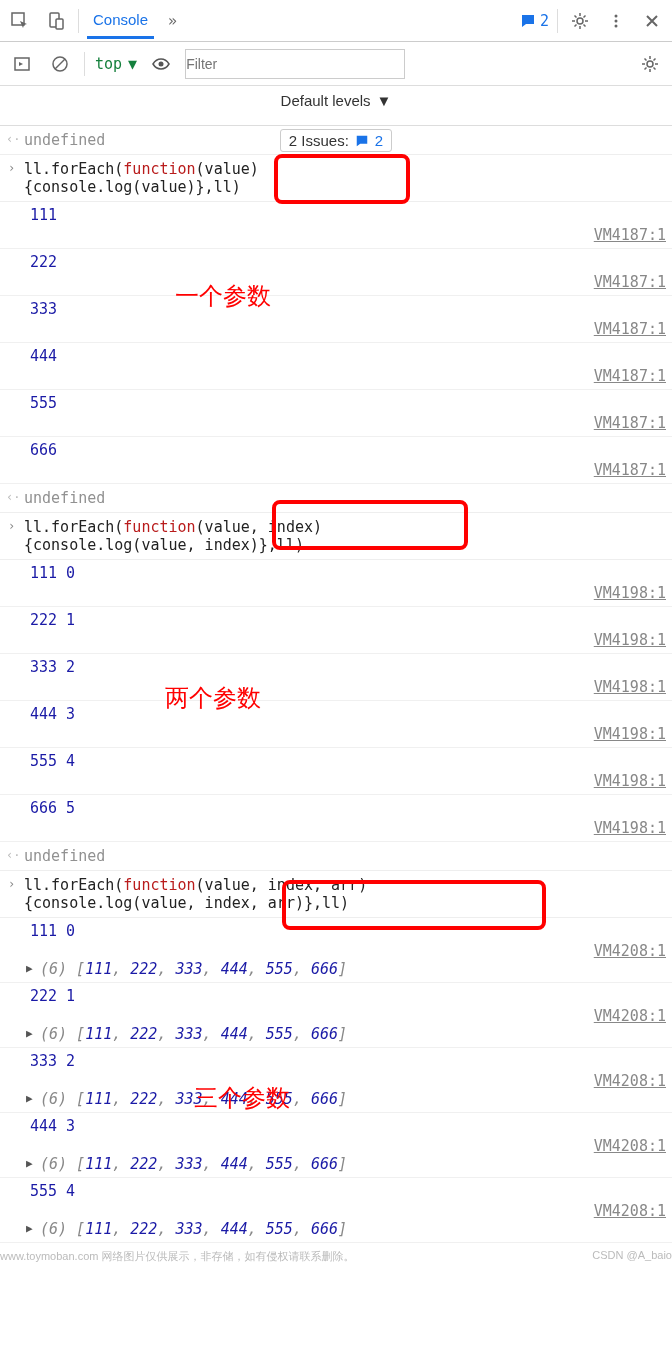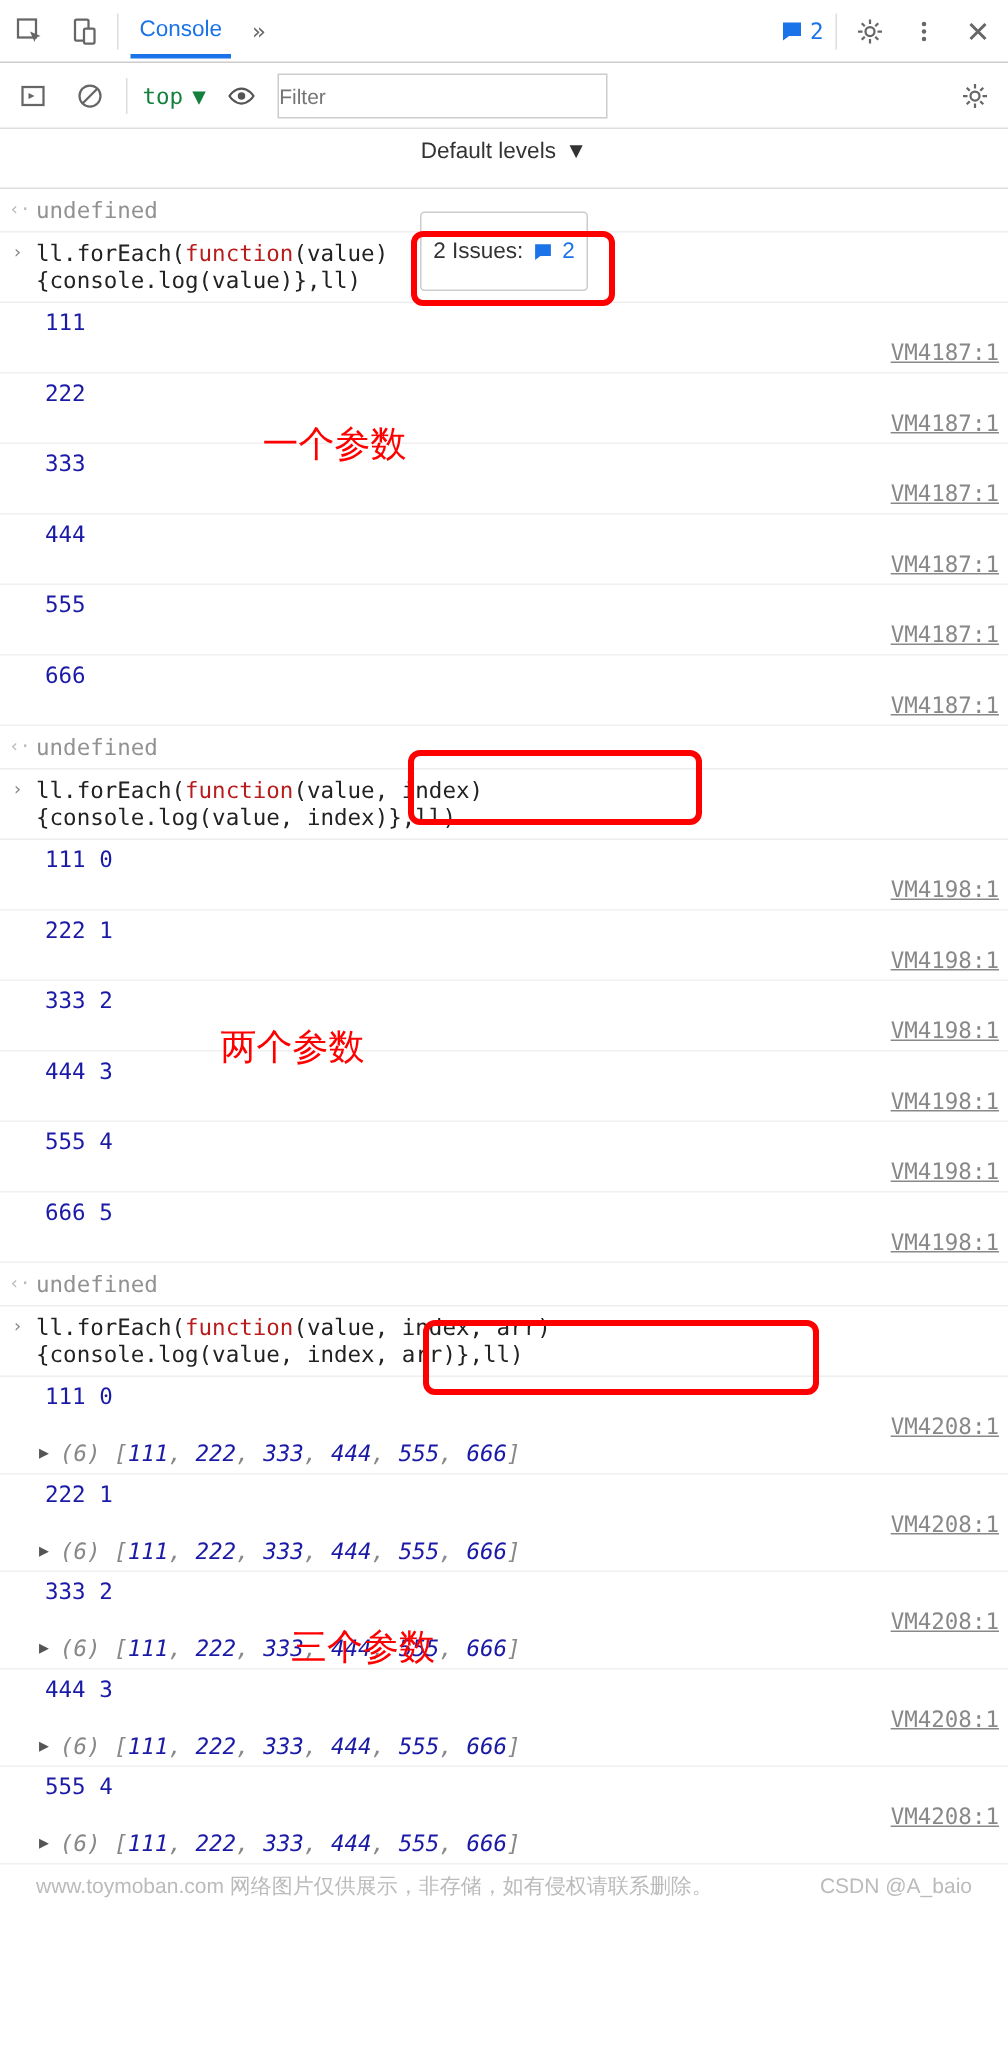--- a/index.html
+++ b/index.html
@@ -8,38 +8,38 @@
 .toolbar2 { display: flex; align-items: center; border-bottom: 1px solid #ddd; padding: 6px 8px; gap: 10px; height: 44px; }
 .toolbar3 { display: flex; align-items: center; border-bottom: 1px solid #ddd; padding: 6px 8px; gap: 10px; height: 40px; flex-direction: column; }
 .icon-btn { width: 28px; height: 28px; display: flex; align-items: center; justify-content: center; color: #666; }
 .tab { font-family: -apple-system, sans-serif; color: #333; padding: 8px 6px; border-bottom: 3px solid #1a73e8; color: #1a73e8; }
 .chevron-more { color: #666; margin-left: 6px; }
 .badge-group { display: flex; align-items: center; gap: 4px; color: #1a73e8; }
 .divider { width: 1px; background: #ddd; height: 24px; }
 .context-select { display: flex; align-items: center; gap: 6px; color: #15803d; }
 .filter-input { border: 1px solid #ccc; padding: 4px 0; font-size: 14px; color: #888; width: 220px; height: 30px; font-family: sans-serif; }
 .levels-btn { display: flex; align-items: center; gap: 6px; color: #333; font-family: sans-serif; }
-.issues-btn { border: 1px solid #ccc; border-radius: 3px; padding: 17px 8px; display: flex; align-items: center; gap: 6px; font-family: sans-serif; margin-top: 12px; }
+.issues-btn { border: 1px solid #ccc; border-radius: 3px; padding: 2px 8px; display: flex; align-items: center; gap: 6px; font-family: sans-serif; }
 .console-body { position: relative; }
 .row { display: flex; border-bottom: 1px solid #eee; padding: 5px 6px 5px 24px; position: relative; }
 .arrow-left { position: absolute; left: 6px; top: 6px; color: #bbb; font-size: 12px; }
 .arrow-right { position: absolute; left: 8px; top: 6px; color: #888; font-size: 12px; }
 .undefined { color: #919191; }
 .code { font-family: Menlo, Consolas, monospace; color: #222; white-space: pre-wrap; }
 .kw-fn { color: #b91c1c; }
 .num { color: #1a1aa6; }
 .gray { color: #888; font-style: italic; }
 .srclink { text-decoration: underline; color: #888; font-family: Menlo, monospace; margin-left: auto; margin-top: 20px; }
 .log-row { display: flex; border-bottom: 1px solid #f0f0f0; padding: 4px 6px 4px 30px; position: relative; }
 .log-content { flex: 1; }
 .arr-line { padding-left: 10px; position: relative; }
 .arr-arrow { position: absolute; left: -4px; top: 2px; color: #555; font-size: 11px; }
 .annotation-box { position: absolute; border: 4px solid #ff0000; border-radius: 8px; pointer-events: none; }
 .annotation-text { position: absolute; color: #ff0000; font-size: 24px; font-weight: 500; font-family: "PingFang SC", sans-serif; pointer-events: none; }
-.footer { font-size: 14px; color: #bbb; padding: 6px 24px; font-family: sans-serif; display: flex; justify-content: space-between; }
+.footer { font-size: 11px; color: #bbb; padding: 6px 0; font-family: sans-serif; display: flex; justify-content: space-between; }
 </style>
 </head>
 <body>
 
 <div class="toolbar">
   <div class="icon-btn">
     <svg width="20" height="20" viewBox="0 0 20 20">
         <rect x="2" y="2" width="12" height="12" fill="none" stroke="#666" stroke-width="1.5"></rect>
         <path d="M10 10 L17 13 L14 14 L13 17 Z" fill="#666"></path>
       </svg>
@@ -261,21 +261,21 @@
           </div>
     <div class="arr-line code"><span class="arr-arrow">▶</span><span class="gray">(6)</span><span class="gray"> [<span class="num">111</span>, <span class="num">222</span>, <span class="num">333</span>, <span class="num">444</span>, <span class="num">555</span>, <span class="num">666</span>]</span></div>
   </div>
       </div>
     </div>
 
   <div class="annotation-box" style="left:274px; top:28px; width:136px; height:50px;"></div>
   <div class="annotation-text" style="left:175px; top:154px;">一个参数</div>
 
   <div class="annotation-box" style="left:272px; top:374px; width:196px; height:50px;"></div>
-  <div class="annotation-text" style="left:147px; top:556px;">两个参数</div>
+  <div class="annotation-text" style="left:165px; top:556px;">两个参数</div>
 
   <div class="annotation-box" style="left:282px; top:754px; width:264px; height:50px;"></div>
   <div class="annotation-text" style="left:194px; top:956px;">三个参数</div>
 </div>
 
 <div class="footer">
   <span>www.toymoban.com  网络图片仅供展示，非存储，如有侵权请联系删除。</span>
   <span>CSDN @A_baio</span>
 </div>
 

